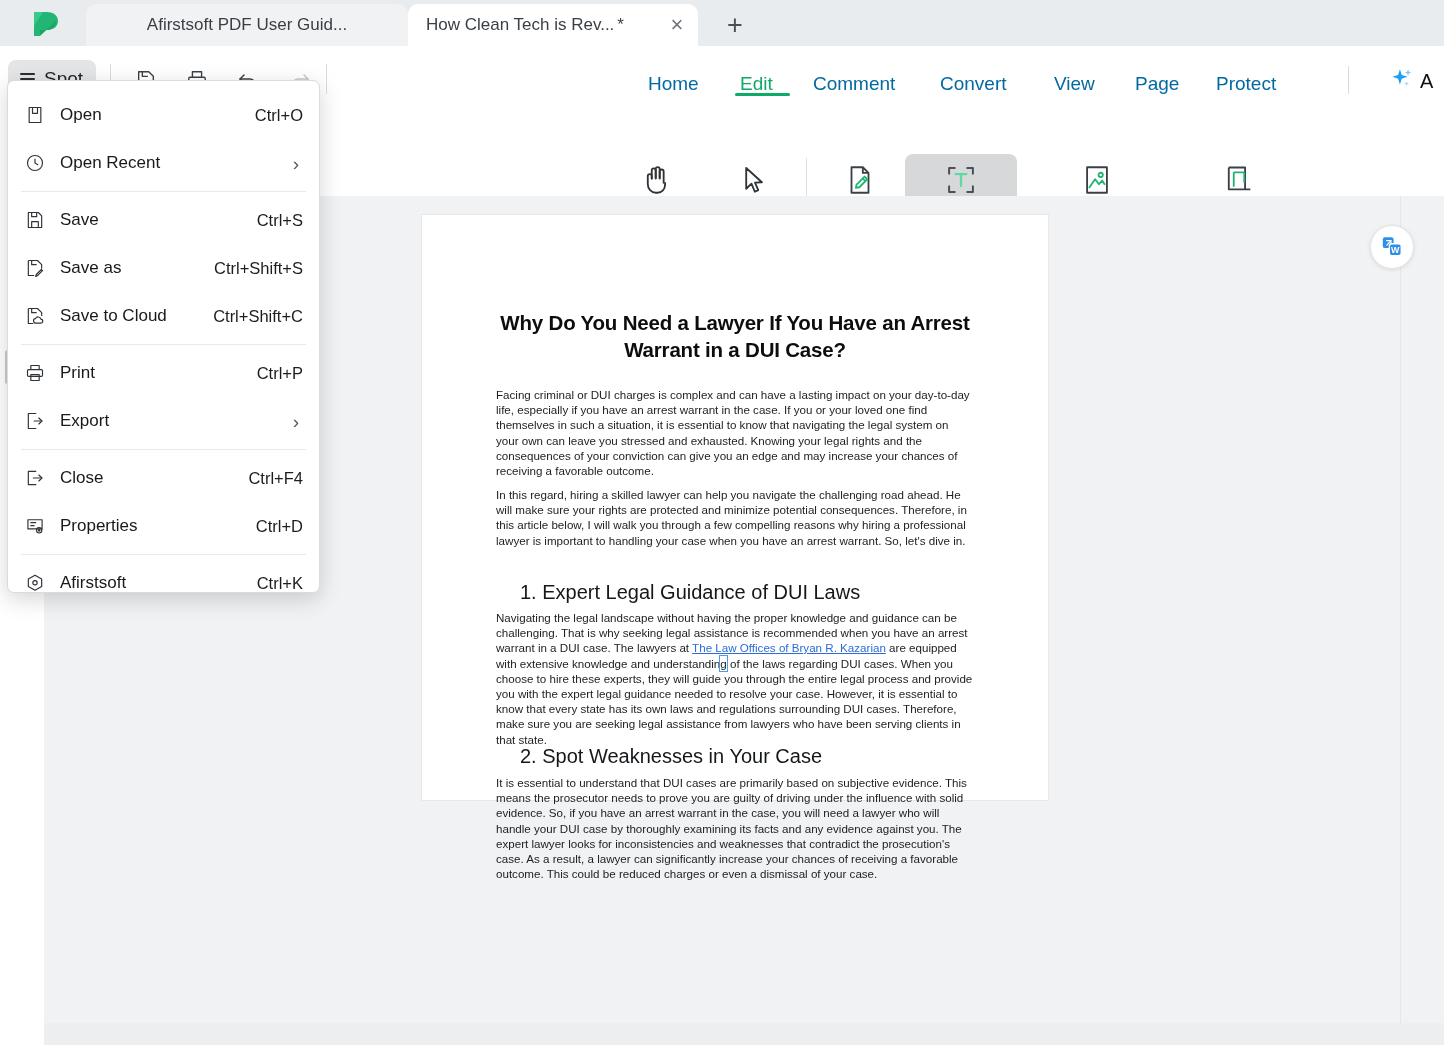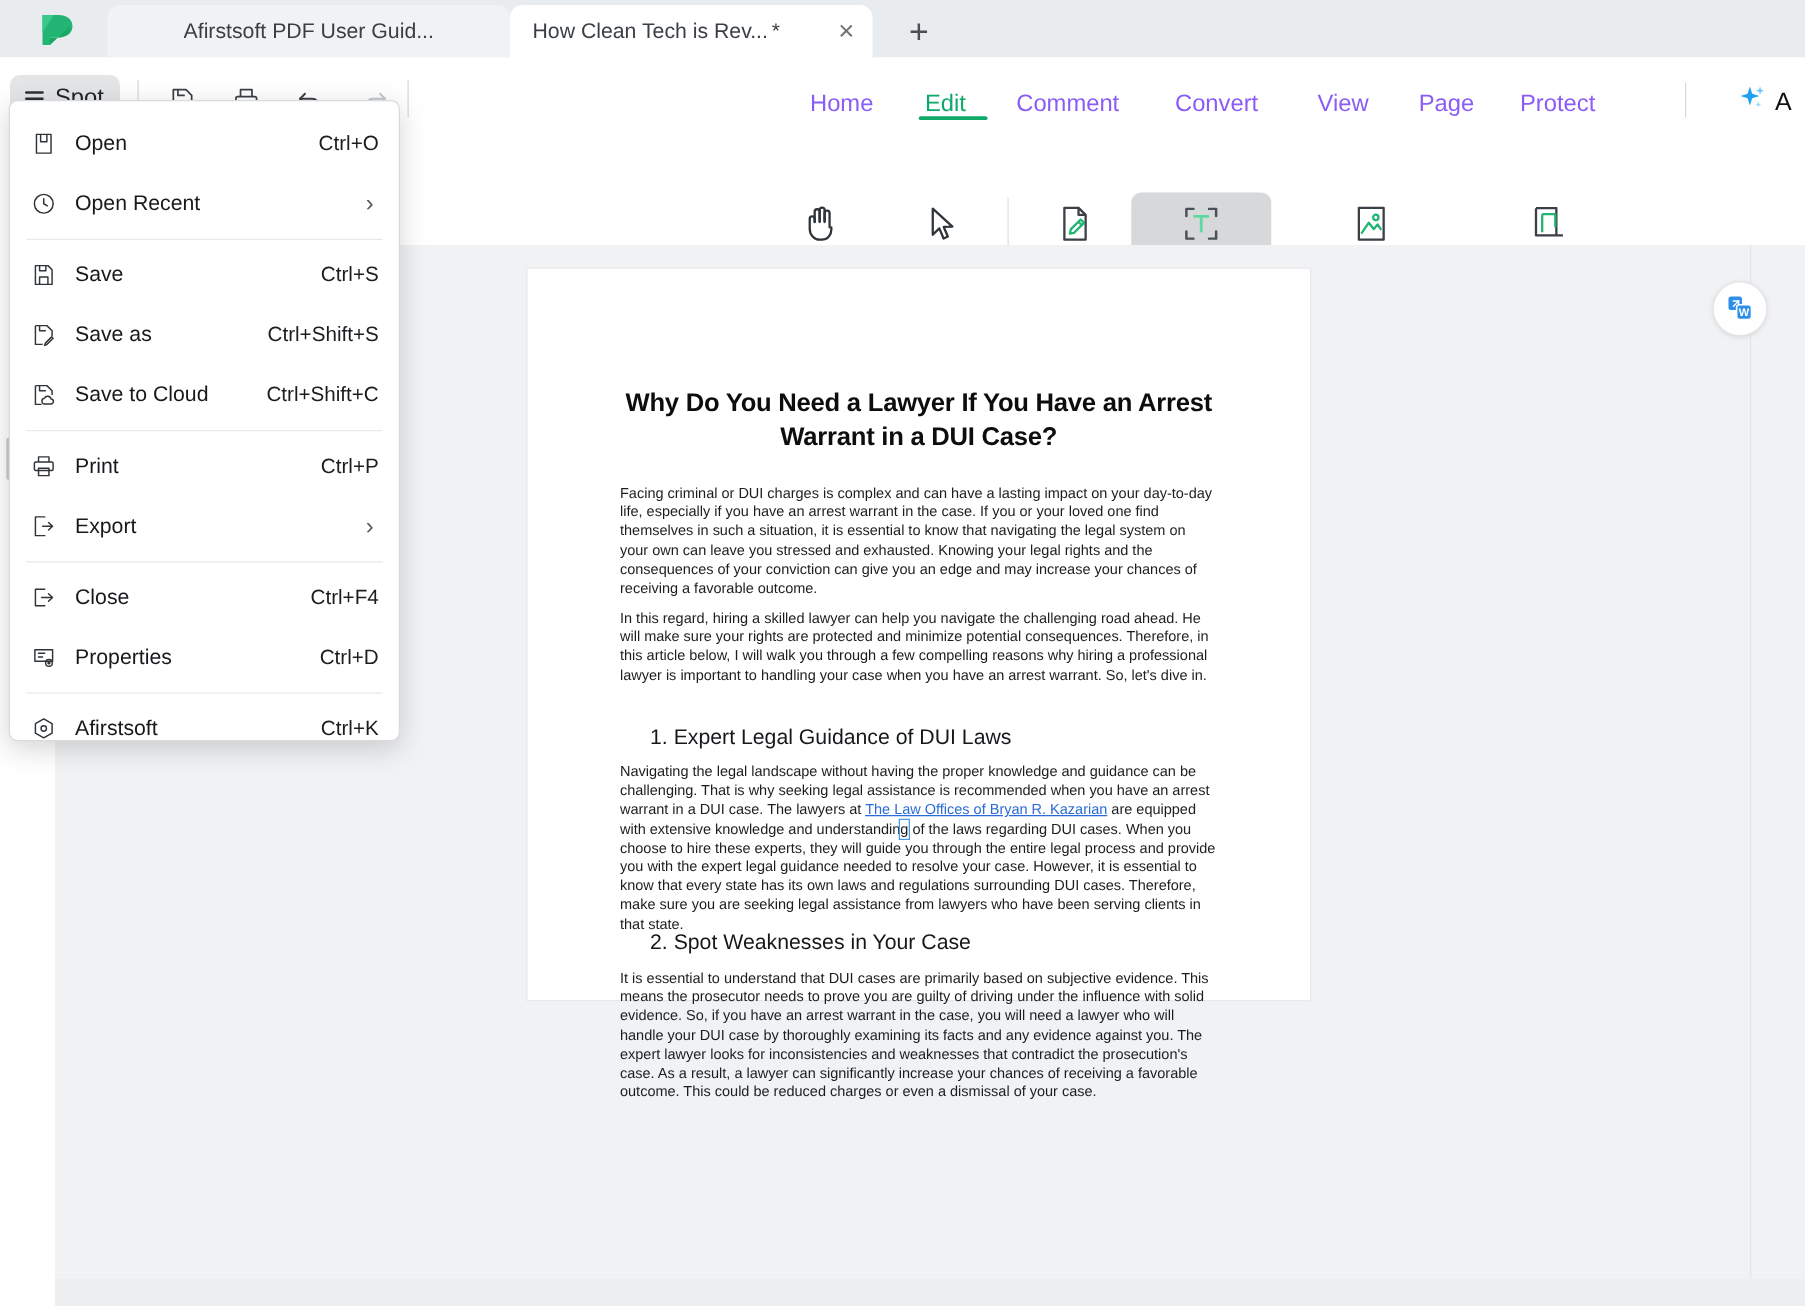--- a/index.html
+++ b/index.html
@@ -74,21 +74,21 @@
   .hamburger i { display:block; width:15px; height:1.8px; background:#2b2f34; border-radius:1px; }
 
   .qsep { position:absolute; top:18px; width:1px; height:30px; background:#d7dade; }
   .qicon {
     position:absolute; top:18px; width:32px; height:32px;
     display:flex; align-items:center; justify-content:center;
   }
 
   
   .menu { position:absolute; top:18px; height:40px; display:flex; align-items:center;
-          font-size:19px; color:#8b5cf6; white-space:nowrap; }
+          font-size:19px; color:#0369a1; white-space:nowrap; }
   .menu.sel { color:#0fa968; }
   .menu-underline { position:absolute; height:3px; background:#0fa968; border-radius:2px; }
   .menu-sep { position:absolute; top:20px; width:1px; height:28px; background:#d7dade; }
   .ai-badge { position:absolute; top:20px; display:flex; align-items:center; gap:6px; font-size:20px; color:#111; }
 
   
   .tool {
     position:absolute; top:108px; height:82px;
     display:flex; flex-direction:column; align-items:center; justify-content:center;
     gap:6px; border-radius:8px;
@@ -114,21 +114,21 @@
     position:absolute; left:46px; top:94px; width:534px;
     text-align:center; font-size:20.5px; font-weight:bold; color:#0c0d0e;
     line-height:1.33; letter-spacing:-0.2px;
   }
   .doc-p {
     position:absolute; left:74px; width:478px;
     font-size:11.6px; color:#1b1d1f; line-height:1.31; text-align:left;
   }
   .doc-h2 {
     position:absolute; left:98px; width:470px;
-    font-size:17px; color:#15181b; line-height:1.2;
+    font-size:20px; color:#15181b; line-height:1.2;
   }
   .doc-link { color:#2b6cd6; text-decoration:underline; }
   .text-caret {
     display:inline-block; position:relative;
     outline:1.6px solid #4e9ae8; outline-offset:0px;
   }
 
   
   .float-word {
     position:absolute; left:1370px; top:225px; width:44px; height:44px;

